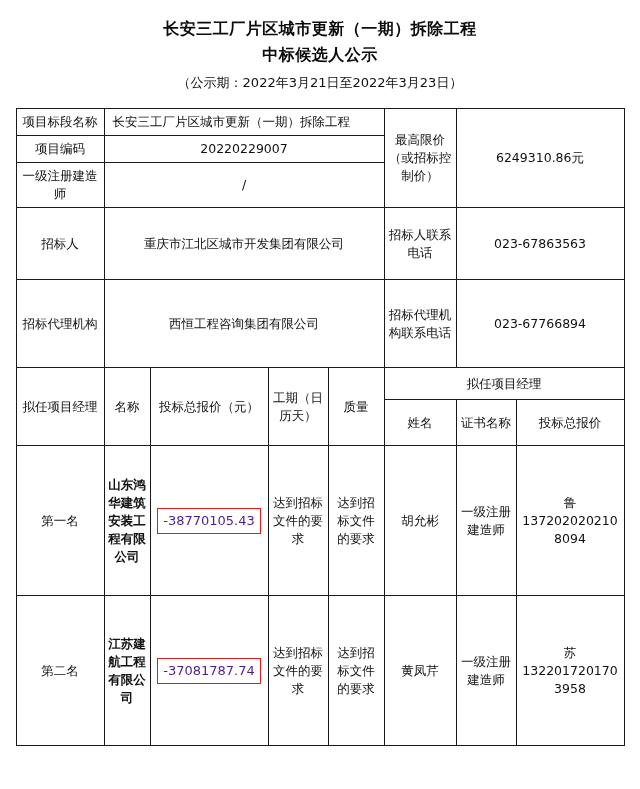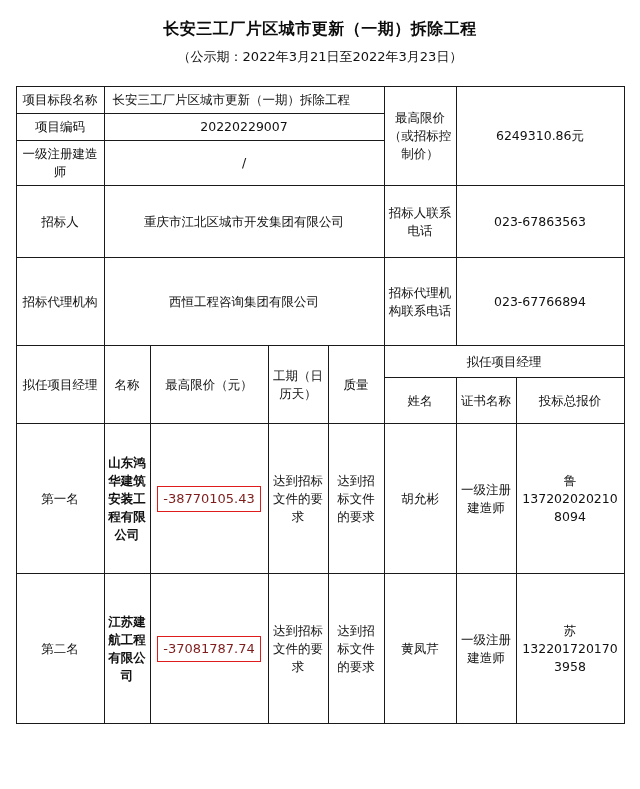--- a/index.html
+++ b/index.html
@@ -31,45 +31,45 @@
     letter-spacing: 0.5px;
     line-height: 26px;
     color: #0b0b0b;
   }
   .subtitle {
     text-align: center;
     font-size: 13px;
     line-height: 26px;
     color: #111111;
     margin-top: 2px;
-    margin-bottom: 16px;
+    margin-bottom: 4px;
   }
   table.main {
     border-collapse: collapse;
     width: 608px;
-    margin: 4px auto;
+    margin: 12px auto;
     table-layout: fixed;
   }
   table.main td {
     border: 1px solid #1a1a1a;
     text-align: center;
     vertical-align: middle;
     font-size: 12.5px;
     line-height: 18px;
     padding: 4px 3px;
     color: #111111;
     word-wrap: break-word;
   }
   .lbl {
     font-size: 12.5px;
   }
   .price-box {
     display: inline-block;
     border: 1.6px solid #e01b1b;
-    color: #7f1d1d;
+    color: #4c1d95;
     font-size: 13px;
     padding: 3px 5px;
     font-family: "DejaVu Sans", "Liberation Sans", sans-serif;
     white-space: nowrap;
   }
   .vertical-cell {
     font-size: 12.5px;
     line-height: 19px;
     font-weight: bold;
   }
@@ -77,20 +77,21 @@
     height: 150px;
   }
 </style>
 </head>
 <body>
 
 <div class="page">
 
   <div class="title-block">
     <div class="title-line">长安三工厂片区城市更新（一期）拆除工程</div>
+    <div class="title-line">中标候选人公示</div>
   </div>
 
   <div class="subtitle">（公示期：2022年3月21日至2022年3月23日）</div>
 
   <table class="main">
     <colgroup>
       <col style="width:88px">
       <col style="width:46px">
       <col style="width:118px">
       <col style="width:60px">
@@ -128,21 +129,21 @@
       <tr style="height:88px;">
         <td class="lbl">招标代理机构</td>
         <td colspan="4">西恒工程咨询集团有限公司</td>
         <td>招标代理机构联系电话</td>
         <td colspan="2">023-67766894</td>
       </tr>
 
       <tr style="height:32px;">
         <td rowspan="2">拟任项目经理</td>
         <td rowspan="2">名称</td>
-        <td rowspan="2">最高限价（元）</td>
+        <td rowspan="2">投标总报价（元）</td>
         <td rowspan="2">工期（日历天）</td>
         <td rowspan="2">质量</td>
         <td colspan="3">拟任项目经理</td>
       </tr>
       <tr style="height:46px;">
         <td>姓名</td>
         <td>证书名称</td>
         <td>投标总报价</td>
       </tr>
 

